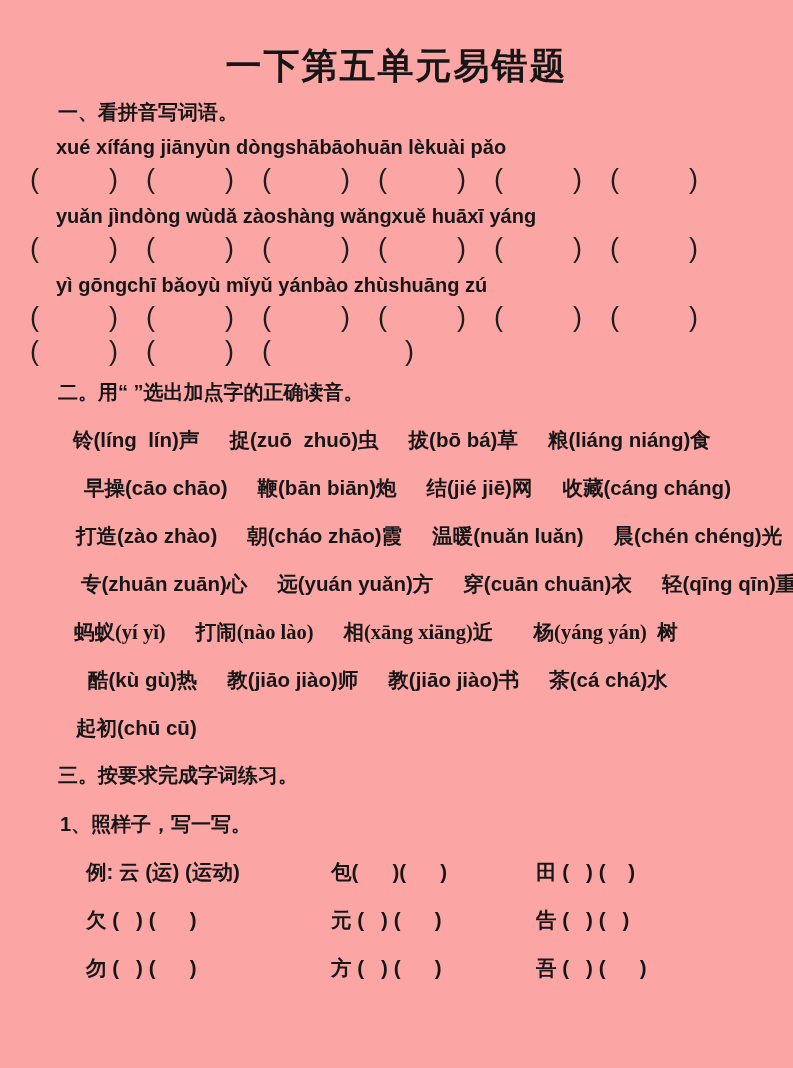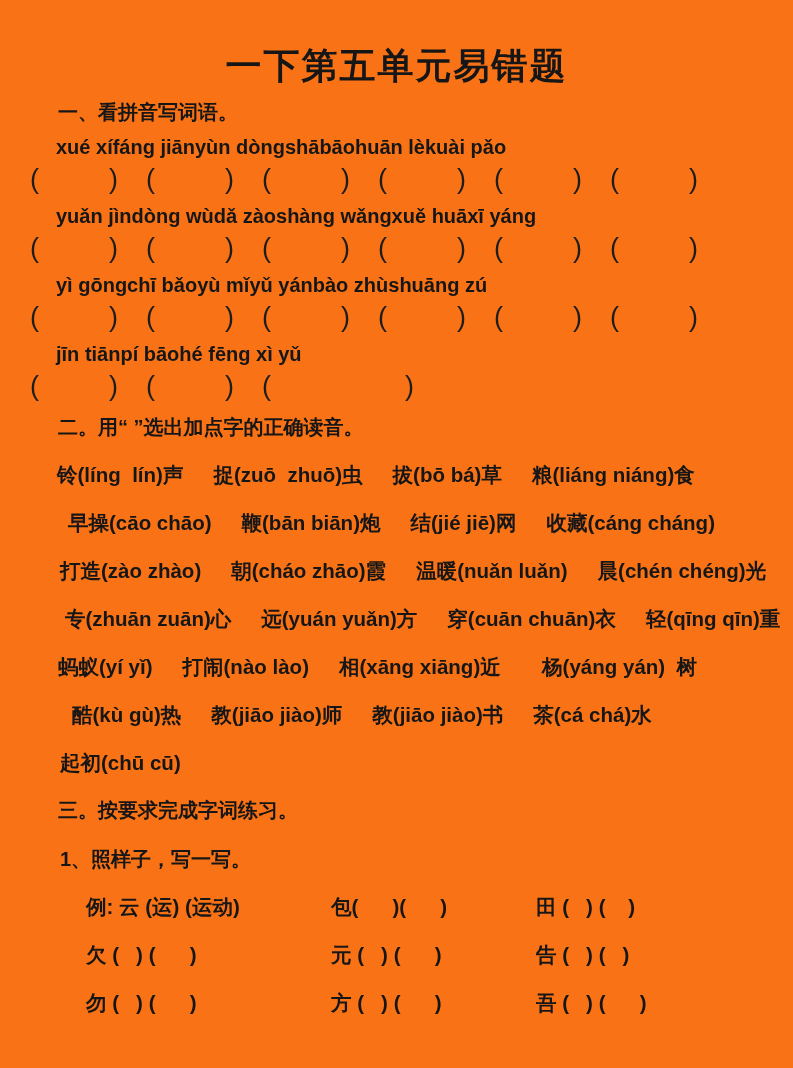--- a/index.html
+++ b/index.html
@@ -3,21 +3,21 @@
 <meta charset="utf-8">
 <style>
   html, body { margin: 0; padding: 0; }
   body {
     width: 793px; height: 1068px;
     background: #f8f8f6;
     color: #161616;
     font-family: "Liberation Sans", "DejaVu Sans", sans-serif;
     overflow: hidden;
   }
-  .page { position: relative; width: 793px; height: 1068px; background: #f97316; }
+  .page { position: relative; width: 793px; height: 1068px; background: #fca5a5; }
   .title {
     font-family: "Liberation Serif", "DejaVu Serif", serif;
     font-weight: 700; font-size: 36px; line-height: 40px;
     text-align: center; padding-top: 46px; letter-spacing: 2px;
   }
   .h1 { font-size: 20px; font-weight: 700; line-height: 27px; margin: 13px 0 0 58px; }
   .h2 { font-size: 20px; font-weight: 700; line-height: 27px; margin: 12px 0 18px 58px; }
   .h3 { font-size: 20px; font-weight: 700; line-height: 27px; margin: 20px 0 0 58px; }
   .h3sub { font-size: 20px; font-weight: 600; line-height: 27px; margin: 22px 0 0 60px; }
   .pinyin-row {
@@ -28,21 +28,21 @@
   .paren-row {
     display: flex; gap: 28px; padding-left: 30px;
     font-size: 27px; font-weight: 400; line-height: 32px;
     margin-top: 2px; color: #1d1d1d;
   }
   .pair { display: inline-flex; justify-content: space-between; width: 88px; }
   .pair.wide { width: 152px; }
   .s2-row {
     display: flex; gap: 30px;
     font-size: 20.5px; font-weight: 600; line-height: 28px;
-    margin-top: 20px; white-space: pre;
+    margin-top: 20px; white-space: pre; margin-left: 16px;
   }
   .s3-row {
     display: grid; grid-template-columns: 245px 205px auto;
     padding-left: 86px;
     font-size: 20.5px; font-weight: 600; line-height: 28px;
     margin-top: 20px; white-space: pre;
   }
 </style>
 </head>
 <body>
@@ -126,21 +126,20 @@
         </span>
         <span class="pair">
           <span>(</span>
           <span>)</span>
         </span>
         <span class="pair">
           <span>(</span>
           <span>)</span>
         </span>
       </div>
-      <div class="pinyin-row"><span>jīn tiān</span><span>pí bāo</span><span>hé fēng xì yǔ</span></div>
       <div class="paren-row">
         <span class="pair">
           <span>(</span>
           <span>)</span>
         </span>
         <span class="pair">
           <span>(</span>
           <span>)</span>
         </span>
         <span class="pair wide">
@@ -149,21 +148,21 @@
         </span>
       </div>
     </div>
 
   <div class="h2">二。用“ ”选出加点字的正确读音。</div>
   <div id="s2-rows">
       <div class="s2-row" style="padding-left: 57px;"><span>铃(líng  lín)声</span><span>捉(zuō  zhuō)虫</span><span>拔(bō bá)草</span><span>粮(liáng niáng)食</span></div>
       <div class="s2-row" style="padding-left: 68px;"><span>早操(cāo chāo)</span><span>鞭(bān biān)炮</span><span>结(jié jiē)网</span><span>收藏(cáng cháng)</span></div>
       <div class="s2-row" style="padding-left: 60px;"><span>打造(zào zhào)</span><span>朝(cháo zhāo)霞</span><span>温暖(nuǎn luǎn)</span><span>晨(chén chéng)光</span></div>
       <div class="s2-row" style="padding-left: 65px;"><span>专(zhuān zuān)心</span><span>远(yuán yuǎn)方</span><span>穿(cuān chuān)衣</span><span>轻(qīng qīn)重</span></div>
-      <div class="s2-row" style="padding-left: 58px;"><span>蚂蚁(yí yǐ)</span><span>打闹(nào lào)</span><span>相(xāng xiāng)近</span><span>  杨(yáng yán)  树</span></div>
+      <div class="s2-row" style="padding-left: 58px; font-family: Liberation Serif, serif;"><span>蚂蚁(yí yǐ)</span><span>打闹(nào lào)</span><span>相(xāng xiāng)近</span><span>  杨(yáng yán)  树</span></div>
       <div class="s2-row" style="padding-left: 72px;"><span>酷(kù gù)热</span><span>教(jiāo jiào)师</span><span>教(jiāo jiào)书</span><span>茶(cá chá)水</span></div>
       <div class="s2-row" style="padding-left: 60px;"><span>起初(chū cū)</span></div>
     </div>
 
   <div class="h3">三。按要求完成字词练习。</div>
   <div class="h3sub">1、照样子，写一写。</div>
   <div id="s3-rows">
       <div class="s3-row"><span>例: 云 (运) (运动)</span><span>包(      )(      )</span><span>田 (   ) (    )</span></div>
       <div class="s3-row"><span>欠 (   ) (      )</span><span>元 (   ) (      )</span><span>告 (   ) (   )</span></div>
       <div class="s3-row"><span>勿 (   ) (      )</span><span>方 (   ) (      )</span><span>吾 (   ) (      )</span></div>

